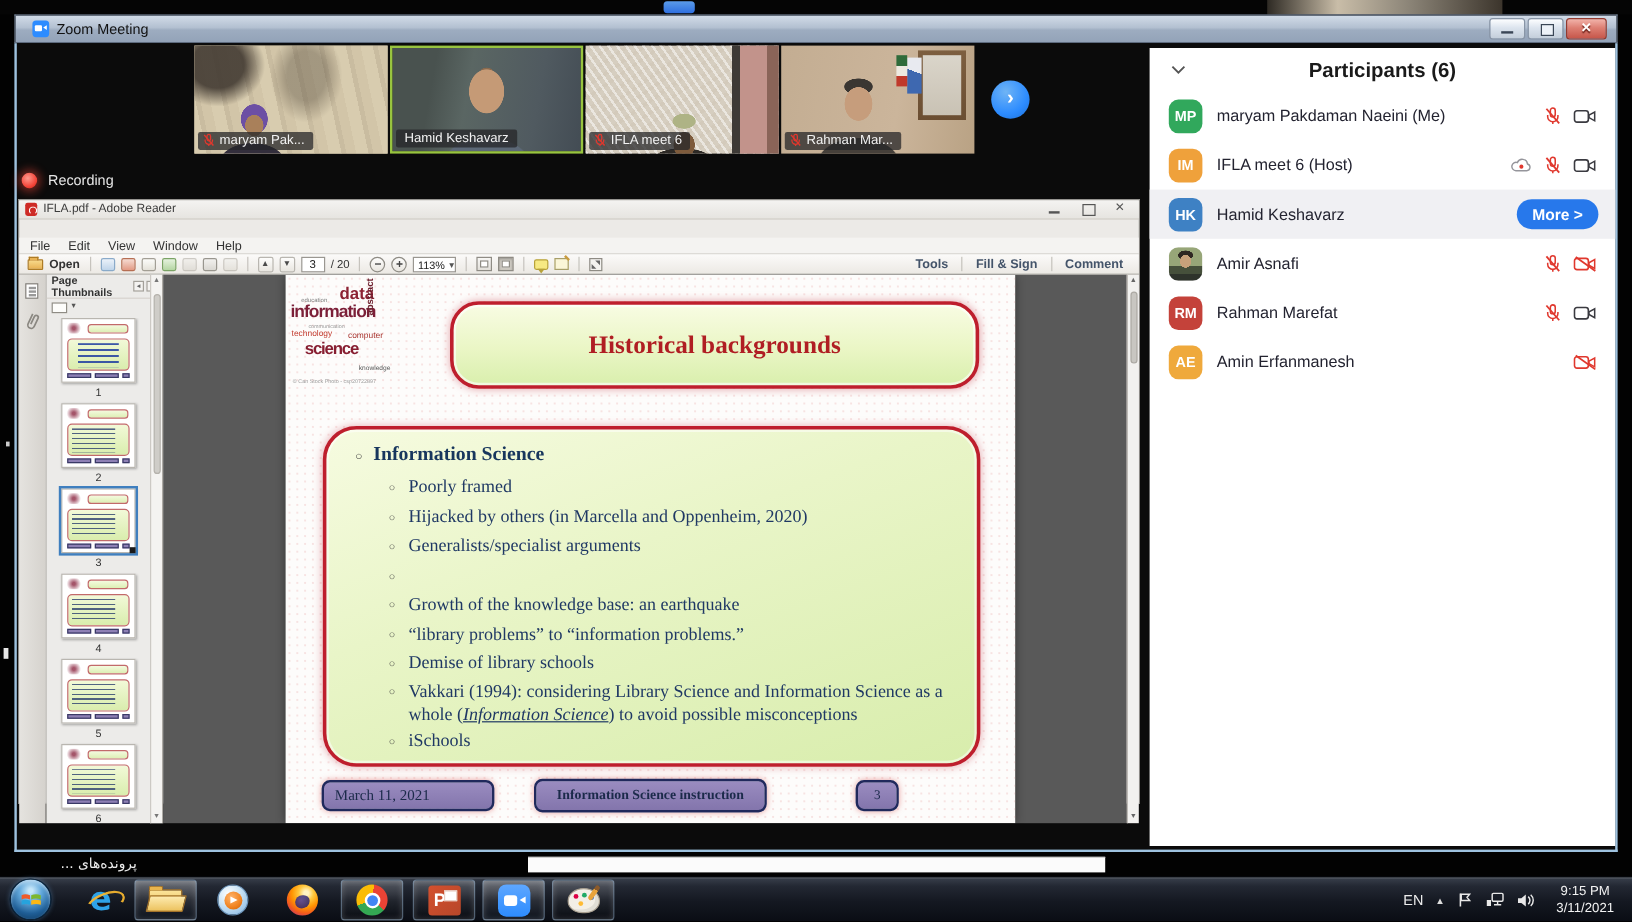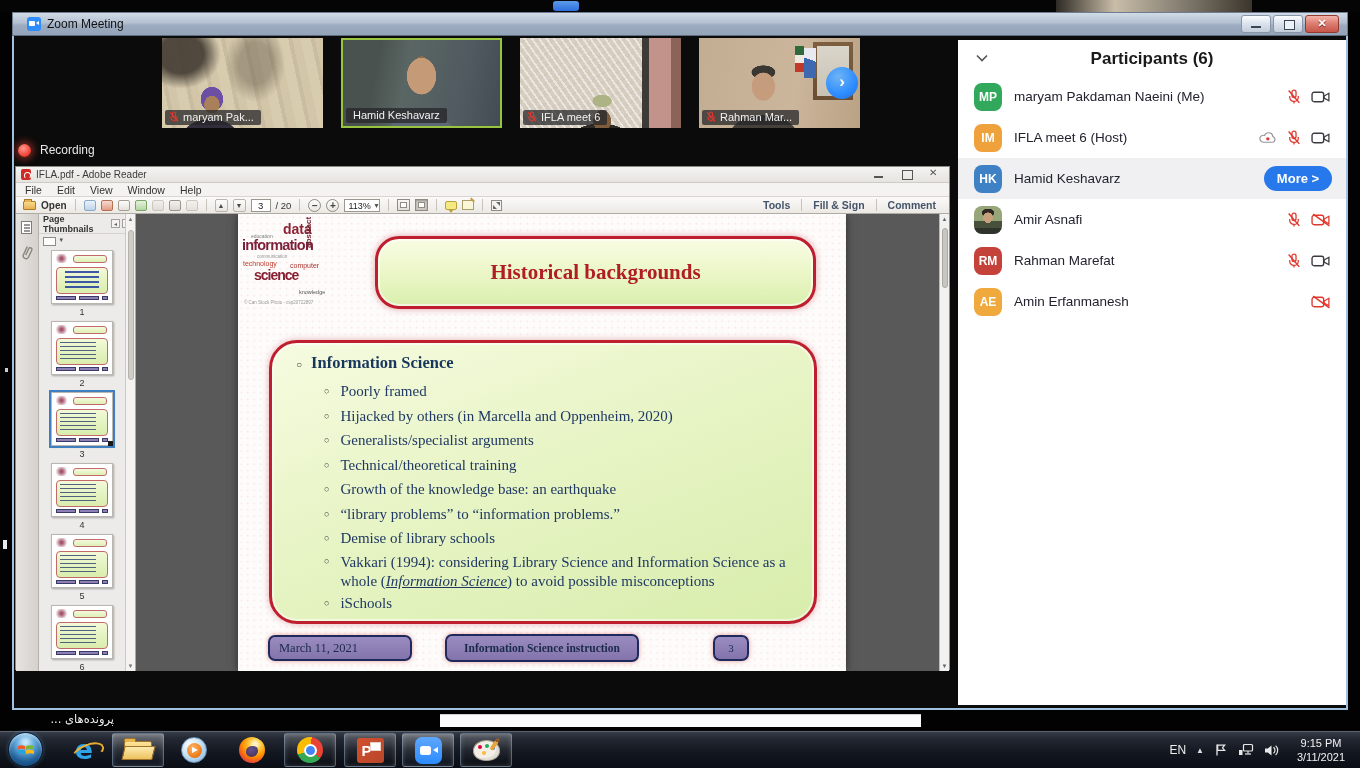--- a/index.html
+++ b/index.html
@@ -27,21 +27,21 @@
   .wbtn.close { width:34px; background:linear-gradient(#F2B3AA,#DD7F73 45%,#C6564A); border-color:#93392E; }
   .wbtn.min::before { content:""; position:absolute; left:9px; bottom:4px; width:10px; height:2px; background:#3A4656; }
   .wbtn.max::before { content:""; position:absolute; left:10px; top:4px; width:9px; height:8px; border:1.5px solid #3A4656; background:#EDF2F8; }
   .wbtn.close::before { content:"✕"; position:absolute; left:0; right:0; top:1px; text-align:center; font-size:11px; font-weight:bold; color:#FFF; text-shadow:0 1px 1px #6B2018; }
 
   
   .zoom-body { left:12px; top:36px; width:1336px; height:674px; background:#0B0B0B;
     border-left:2px solid #9EC2DF; border-right:2px solid #9EC2DF; border-bottom:2px solid #9EC2DF; }
 
   
-  .filmstrip { left:162px; top:38px; display:flex; gap:18px; }
+  .filmstrip { left:162px; top:38px; display:flex; gap:2px; }
   .tile { width:161px; height:90px; position:relative; overflow:hidden; flex:none; }
   .tile.active { border:2px solid #98C43F; }
   .tile1 { background:
     radial-gradient(13px 15px at 31% 74%, #A9805A 58%, transparent 60%),
     radial-gradient(20px 22px at 31% 68%, #6C4FA4 55%, transparent 57%),
     radial-gradient(44px 26px at 30% 108%, #332E3C 60%, transparent 62%),
     radial-gradient(55px 48px at 12% 18%, rgba(66,58,50,.9) 40%, transparent 72%),
     radial-gradient(40px 52px at 58% 28%, rgba(98,88,72,.45) 40%, transparent 75%),
     repeating-linear-gradient(78deg, #D8CCAF 0 10px, #C9BCA0 10px 14px, #D2C5A8 14px 22px), #D3C6A9; }
   .tile2 { background:
@@ -83,21 +83,21 @@
   .pdf-window { left:15px; top:166px; width:935px; height:504px; background:#ECEAE7; border:1px solid #8C8A86; }
   .pdf-titlebar { position:relative; height:16px; background:linear-gradient(#F4F3F1,#E6E4E0); border-bottom:1px solid #CFCCC6; display:flex; align-items:center; }
   .pdf-appicon { width:10px; height:11px; background:#CE2B26; border-radius:2px; margin:0 5px 0 5px; position:relative; flex:none; }
   .pdf-appicon::before { content:""; position:absolute; left:2.5px; top:2.5px; width:5px; height:5px; border:1.5px solid #fff; border-radius:50%; border-bottom-color:transparent; }
   .pdf-title { font-size:10px; color:#3B3B3B; }
   .pdf-btns { margin-left:auto; margin-right:8px; display:flex; gap:16px; align-items:center; }
   .pbtn { position:relative; width:12px; height:10px; }
   .pbtn.min::before { content:""; position:absolute; left:1px; bottom:2px; width:9px; height:2px; background:#555; }
   .pbtn.max::before { content:""; position:absolute; left:1px; top:0px; width:9px; height:8px; border:1.5px solid #555; }
   .pbtn.close::before { content:"✕"; position:absolute; top:-3px; left:0; font-size:10px; color:#555; }
-  .pdf-menubar { height:14px; background:#F4F3F1; border-bottom:1px solid #D8D5D0; display:flex; align-items:center; gap:15px; padding-left:9px; }
+  .pdf-menubar { height:14px; background:#F4F3F1; border-bottom:1px solid #D8D5D0; display:flex; align-items:center; gap:15px; padding-left:9px;margin-top:15px; }
   .pdf-menubar span { font-size:10.5px; color:#333; }
   .pdf-toolbar { position:relative; height:17px; background:linear-gradient(#FBFAF9,#ECE9E4); border-bottom:1px solid #AFACA6; display:flex; align-items:center; padding-left:7px; gap:5px; }
   .tsep { width:1px; height:12px; background:#C6C3BD; margin:0 3px; flex:none; }
   .folder-ico { width:13px; height:9px; background:linear-gradient(#F7D98B,#E8B254); border:1px solid #AD7B25; border-radius:1px; position:relative; flex:none; }
   .folder-ico::before { content:""; position:absolute; left:0; top:-3px; width:6px; height:2px; background:#E8B254; border:1px solid #AD7B25; border-bottom:none; }
   .open-lbl { font-size:10px; font-weight:bold; color:#333; }
   .mico { width:12px; height:11px; border-radius:2px; flex:none; opacity:.9; }
   .mi1 { background:linear-gradient(#EAF2FB,#BBD2EA); border:1px solid #7FA3C6; }
   .mi2 { background:linear-gradient(#F6D9CF,#E2937B); border:1px solid #B06143; }
   .mi3 { background:linear-gradient(#FDFDFB,#E4E1D8); border:1px solid #9A968C; }
@@ -549,21 +549,20 @@
               <div class="sli">
                   <span class="mk">○</span>
                   <span class="tx">Hijacked by others (in Marcella and Oppenheim, 2020)</span>
                 </div>
               <div class="sli">
                   <span class="mk">○</span>
                   <span class="tx">Generalists/specialist arguments</span>
                 </div>
               <div class="sli">
                   <span class="mk">○</span>
-                  <span class="tx">Technical/theoretical training</span>
                 </div>
               <div class="sli">
                   <span class="mk">○</span>
                   <span class="tx">Growth of the knowledge base: an earthquake</span>
                 </div>
               <div class="sli">
                   <span class="mk">○</span>
                   <span class="tx">“library problems” to “information problems.”</span>
                 </div>
               <div class="sli">

